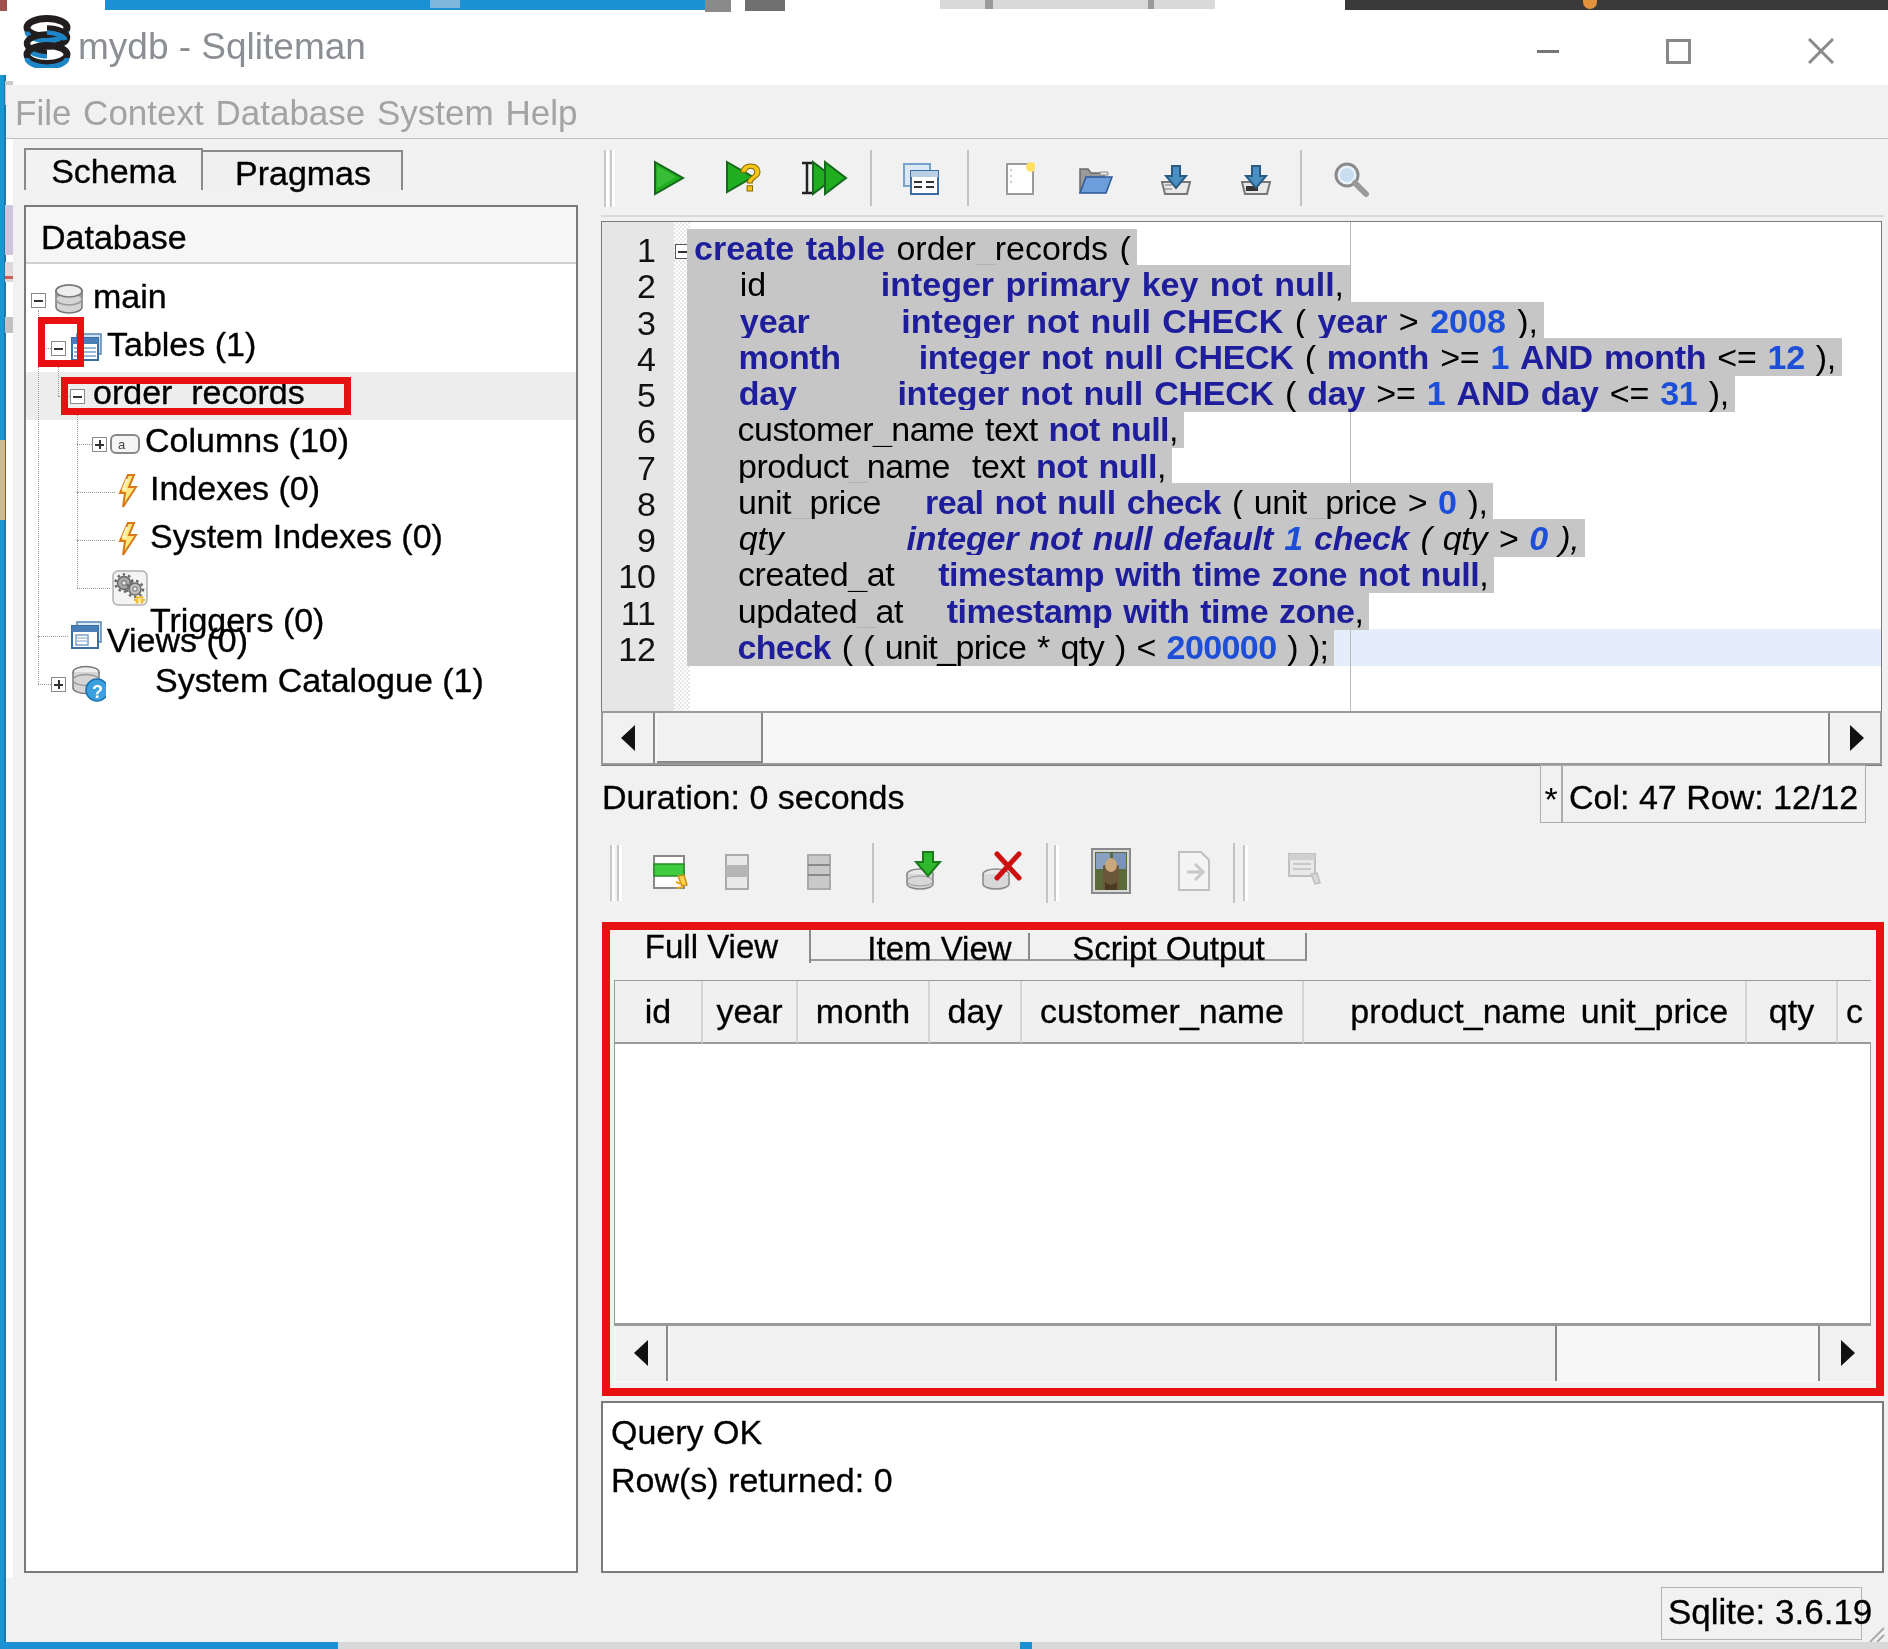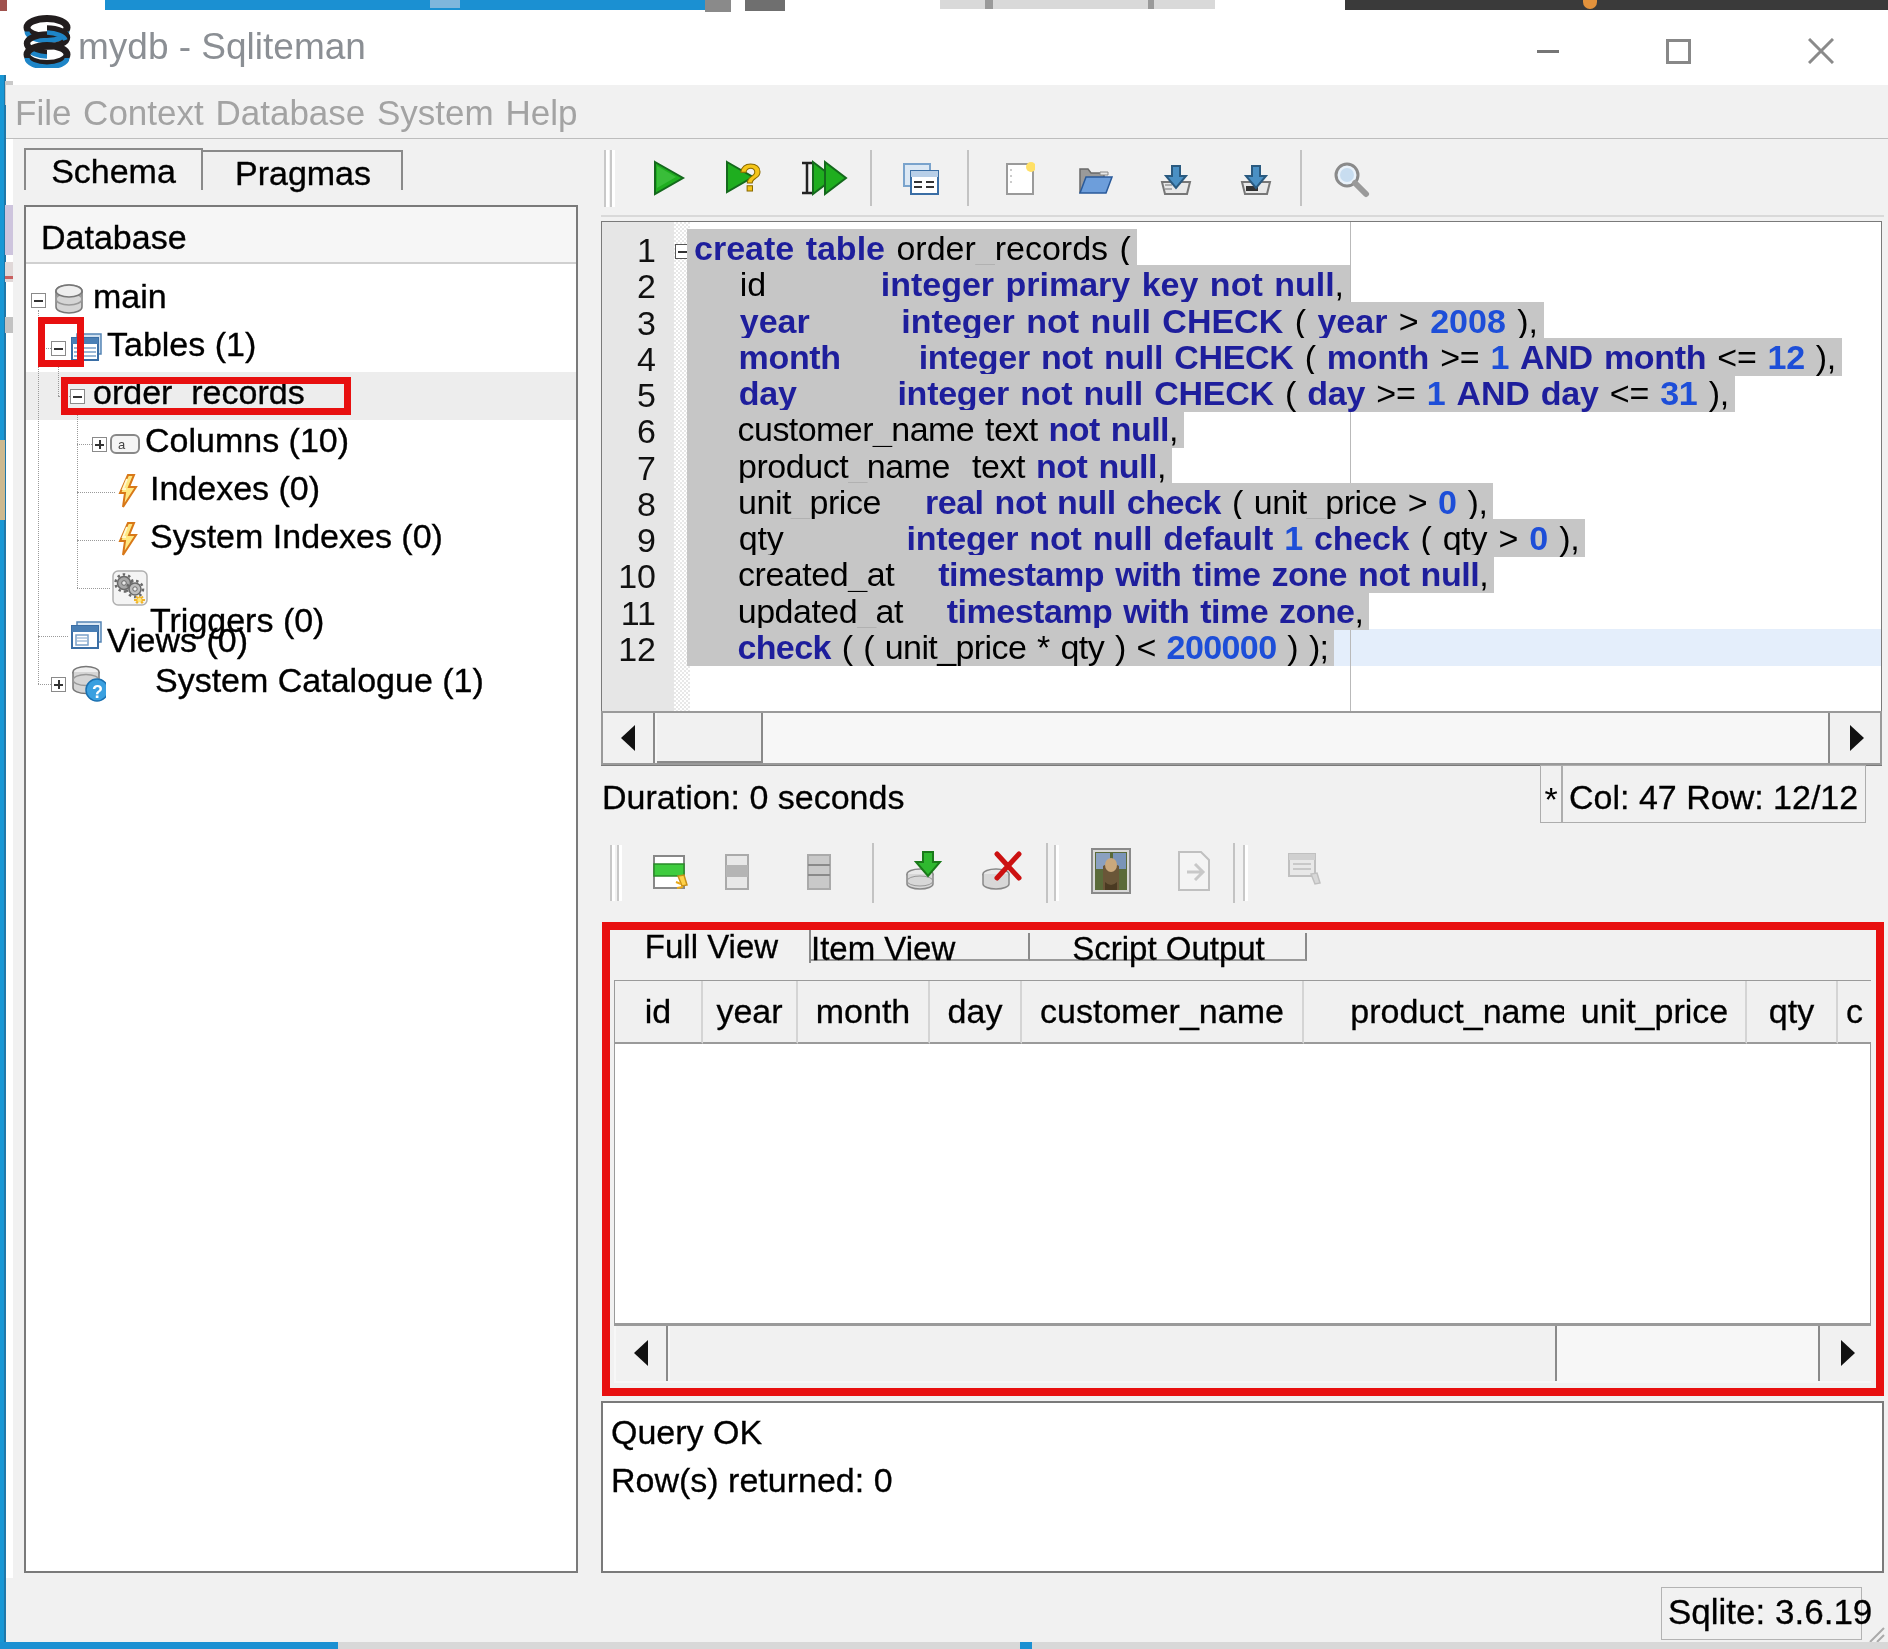--- a/index.html
+++ b/index.html
@@ -292,21 +292,21 @@
 <div class="abs" style="left:1350px;top:222px;width:1px;height:542px;background:#b9b9b9;"></div>
 
 <div class="eline" style="top:230px;"><span class="sel"><span class="k">create table</span> order_records (</span></div>
 <div class="eline" style="top:266px;"><span class="sel">    id          <span class="k">integer primary key not null</span>,</span></div>
 <div class="eline" style="top:303px;"><span class="sel">    <span class="k">year</span>        <span class="k">integer not null CHECK</span> ( <span class="k">year</span> &gt; <span class="m">2008</span> ),</span></div>
 <div class="eline" style="top:339px;letter-spacing:-0.32px;"><span class="sel">    <span class="k">month</span>       <span class="k">integer not null CHECK</span> ( <span class="k">month</span> &gt;= <span class="m">1</span> <span class="k">AND</span> <span class="k">month</span> &lt;= <span class="m">12</span> ),</span></div>
 <div class="eline" style="top:375px;letter-spacing:-0.25px;"><span class="sel">    <span class="k">day</span>         <span class="k">integer not null CHECK</span> ( <span class="k">day</span> &gt;= <span class="m">1</span> <span class="k">AND</span> <span class="k">day</span> &lt;= <span class="m">31</span> ),</span></div>
 <div class="eline" style="top:411px;letter-spacing:-0.55px;"><span class="sel">    customer_name text <span class="k">not null</span>,</span></div>
 <div class="eline" style="top:448px;letter-spacing:-0.45px;"><span class="sel">    product_name  text <span class="k">not null</span>,</span></div>
 <div class="eline" style="top:484px;letter-spacing:-0.45px;"><span class="sel">    unit_price    <span class="k">real not null check</span> ( unit_price &gt; <span class="m">0</span> ),</span></div>
-<div class="eline" style="top:520px;letter-spacing:-0.25px;"><span class="sel">    qty           <span class="k">integer not null default</span> <span class="m">1</span> <span class="k">check</span> ( qty &gt; <span class="m">0</span> ),</span></div>
+<div class="eline" style="top:520px;letter-spacing:-0.25px;font-style:italic;"><span class="sel">    qty           <span class="k">integer not null default</span> <span class="m">1</span> <span class="k">check</span> ( qty &gt; <span class="m">0</span> ),</span></div>
 <div class="eline" style="top:556px;letter-spacing:-0.45px;"><span class="sel">    created_at    <span class="k">timestamp with time zone not null</span>,</span></div>
 <div class="eline" style="top:593px;letter-spacing:-0.5px;"><span class="sel">    updated_at    <span class="k">timestamp with time zone</span>,</span></div>
 <div class="eline" style="top:629px;letter-spacing:-0.6px;"><span class="sel">    <span class="k">check</span> ( ( unit_price * qty ) &lt; <span class="m">200000</span> ) );</span></div>
 
 <div class="abs" style="left:601px;top:711px;width:1281px;height:54px;background:#f7f7f7;border:2px solid #9a9a9a;box-sizing:border-box;"></div>
 <div class="abs" style="left:603px;top:713px;width:52px;height:50px;background:#f1f1f1;border-right:2px solid #8a8a8a;box-sizing:border-box;">
  <svg width="52" height="50">
       <path d="M32 12 L18 25 L32 38 Z" fill="#111"></path>
     </svg></div>
 <div class="abs" style="left:657px;top:713px;width:106px;height:50px;background:#f1f1f1;border-right:2px solid #8a8a8a;border-bottom:2px solid #8a8a8a;box-sizing:border-box;"></div>
@@ -387,21 +387,21 @@
 <path d="M6 12 h18 M6 17 h18" stroke="#c8c8c8" stroke-width="2"></path>
 <path d="M24 22 l4 10 5-1 -3-10 z" fill="#d8d8d8" stroke="#c0c0c0" stroke-width="1.5"></path>
 </svg></div>
 
 <div class="abs" style="left:602px;top:922px;width:1282px;height:474px;border:8px solid #e81010;box-sizing:border-box;"></div>
 
 <div class="abs" style="left:612px;top:930px;width:199px;height:33px;background:#f1f1f1;border-right:2px solid #8a8a8a;box-sizing:border-box;"></div>
 <div class="abs" style="left:811px;top:933px;width:219px;height:28px;background:#f1f1f1;border-right:2px solid #8a8a8a;border-bottom:2px solid #9a9a9a;box-sizing:border-box;"></div>
 <div class="abs" style="left:1030px;top:933px;width:277px;height:28px;background:#f1f1f1;border-right:2px solid #8a8a8a;border-bottom:2px solid #9a9a9a;box-sizing:border-box;"></div>
 <div class="abs" style="left:612px;top:928px;width:199px;text-align:center;font-size:33px;color:#000;-webkit-text-stroke:0.3px #000;">Full View</div>
-<div class="abs" style="left:811px;top:930px;width:245px;text-align:left;font-size:33px;color:#000;-webkit-text-stroke:0.3px #000;">Item View</div>
+<div class="abs" style="left:811px;top:930px;width:245px;text-align:center;font-size:33px;color:#000;padding-left:6px;-webkit-text-stroke:0.3px #000;">Item View</div>
 <div class="abs" style="left:1030px;top:930px;width:277px;text-align:center;font-size:33px;color:#000;-webkit-text-stroke:0.3px #000;">Script Output</div>
 
 <div class="abs" style="left:614px;top:980px;width:1257px;height:344px;background:#ffffff;border:1px solid #9a9a9a;box-sizing:border-box;"></div>
 <style>
 .hc{position:absolute;top:981px;height:63px;background:#f0f0f0;border-right:2px solid #d4d4d4;border-bottom:2px solid #9a9a9a;box-sizing:border-box;font-size:34px;color:#000;text-align:center;line-height:60px;-webkit-text-stroke:0.3px #000;}
 </style>
 <div class="hc" style="left:615px;width:88px;">id</div>
 <div class="hc" style="left:703px;width:95px;">year</div>
 <div class="hc" style="left:798px;width:132px;">month</div>
 <div class="hc" style="left:930px;width:92px;">day</div>

